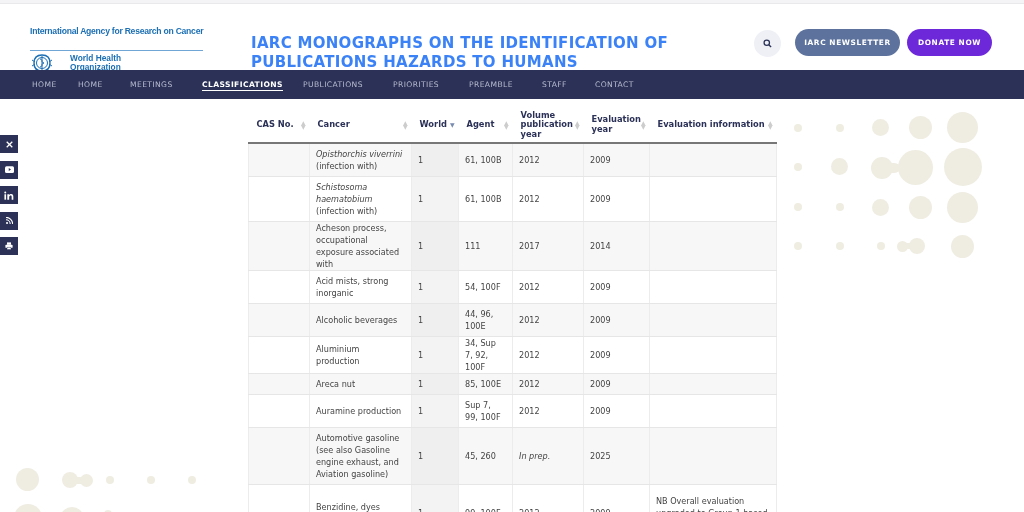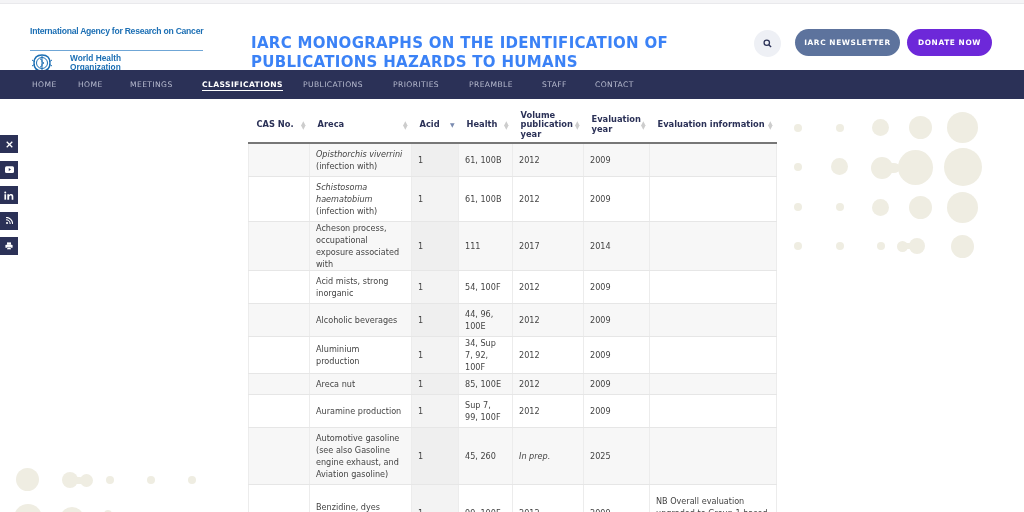--- a/index.html
+++ b/index.html
@@ -144,23 +144,23 @@
         <col style="width:102px">
         <col style="width:47px">
         <col style="width:54px">
         <col style="width:71px">
         <col style="width:66px">
         <col style="width:127px">
     </colgroup>
     <thead>
       <tr>
         <th><span>CAS No.</span><span class="sort">▲<br>▼</span></th>
-        <th><span>Areca</span><span class="sort">▲<br>▼</span></th>
-        <th><span>Acid</span><span class="sort active" style="font-size:6px">▼</span></th>
-        <th><span>Health</span><span class="sort">▲<br>▼</span></th>
+        <th><span>Cancer</span><span class="sort">▲<br>▼</span></th>
+        <th><span>World</span><span class="sort active" style="font-size:6px">▼</span></th>
+        <th><span>Agent</span><span class="sort">▲<br>▼</span></th>
         <th><span>Volume publication year</span><span class="sort">▲<br>▼</span></th>
         <th><span>Evaluation year</span><span class="sort">▲<br>▼</span></th>
         <th><span>Evaluation information</span><span class="sort">▲<br>▼</span></th>
       </tr>
     </thead>
     <tbody>
       <tr style="height:33px">
         <td></td>
         <td class="agent"><span class="it">Opisthorchis viverrini</span><br><span>(infection with)</span></td>
         <td class="grp">1</td>

